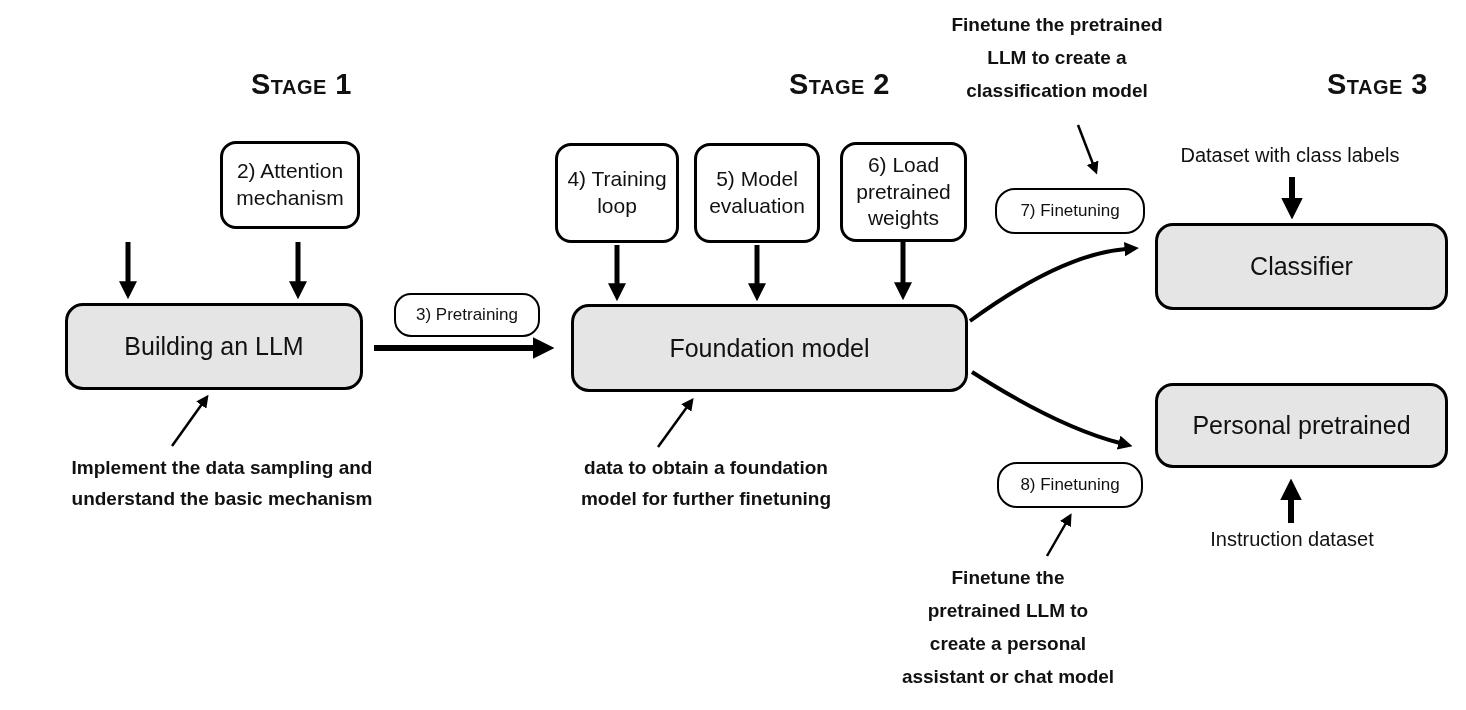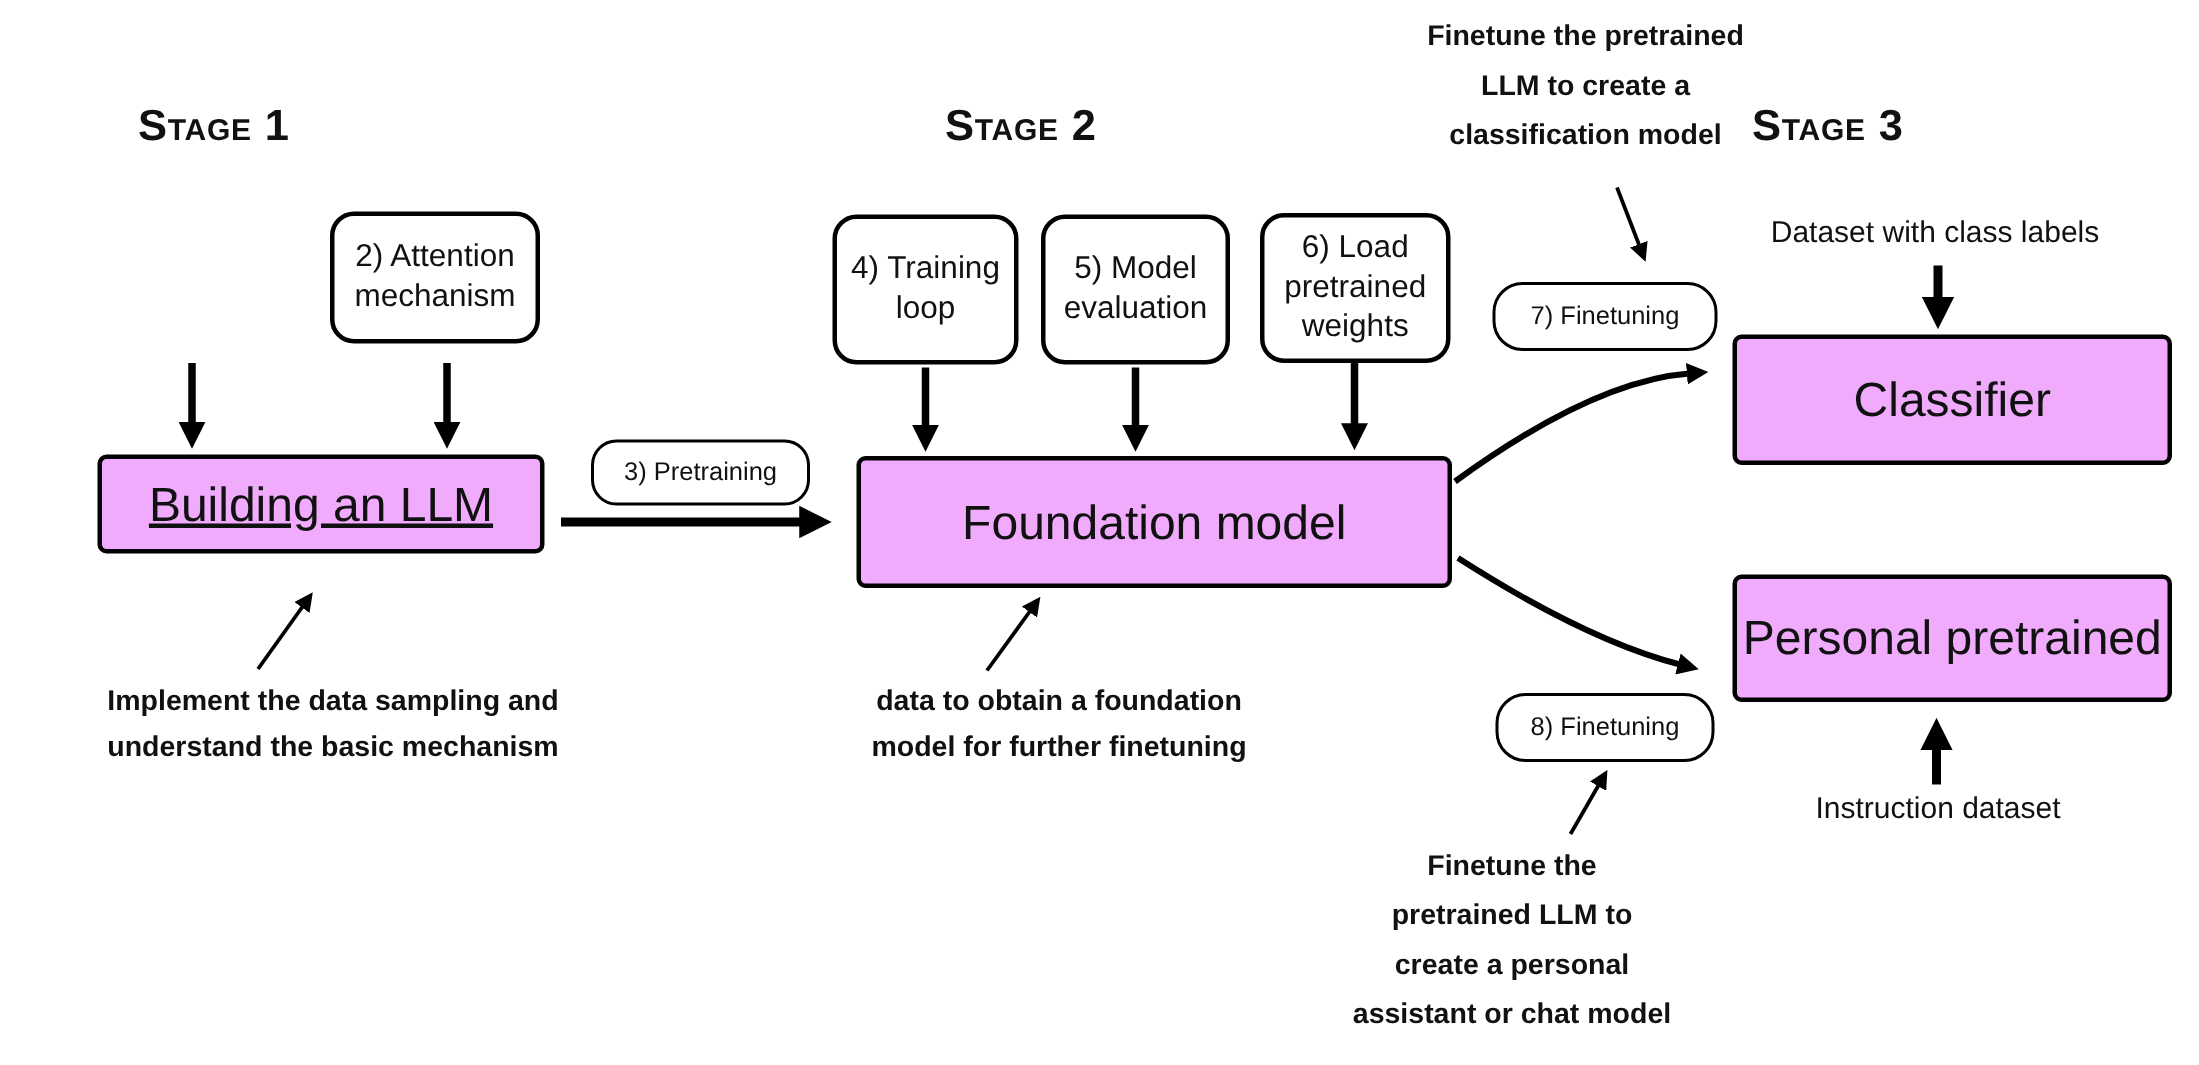--- a/index.html
+++ b/index.html
@@ -21,21 +21,21 @@
     width: 1466px;
     height: 710px;
   }
   .stage-heading {
     position: absolute;
     font-variant: small-caps;
     font-weight: 700;
     font-size: 29px;
     letter-spacing: 0.5px;
     color: #111;
-    text-align: left;
+    text-align: right;
   }
   .step-box {
     position: absolute;
     background: #ffffff;
     border: 3px solid #000;
     border-radius: 16px;
     display: flex;
     align-items: center;
     justify-content: center;
     text-align: center;
@@ -53,27 +53,27 @@
     display: flex;
     align-items: center;
     justify-content: center;
     font-size: 17px;
     color: #111;
     box-sizing: border-box;
     white-space: nowrap;
   }
   .main-box {
     position: absolute;
-    background: #f0abfc;
+    background: #e5e5e5;
     border: 3.5px solid #000;
-    border-radius: 6px;
+    border-radius: 18px;
     display: flex;
     align-items: center;
     justify-content: center;
-    font-size: 32px;
+    font-size: 25px;
     color: #111;
     box-sizing: border-box;
     white-space: nowrap;
   }
   .io-label {
     position: absolute;
     font-size: 20px;
     color: #111;
     text-align: center;
   }
@@ -129,21 +129,21 @@
   <div class="step-box" style="left:220px; top:141px; width:140px; height:88px;">2) Attention mechanism</div>
 
   <div class="step-box" style="left:555px; top:143px; width:124px; height:100px; padding:6px 8px;">4) Training loop</div>
   <div class="step-box" style="left:694px; top:143px; width:126px; height:100px; padding:6px 8px;">5) Model evaluation</div>
   <div class="step-box" style="left:840px; top:142px; width:127px; height:100px; padding:6px 21px;">6) Load pretrained weights</div>
 
   <div class="pill" style="left:394px; top:293px; width:146px; height:44px;">3) Pretraining</div>
   <div class="pill" style="left:995px; top:188px; width:150px; height:46px; border-radius:20px;">7) Finetuning</div>
   <div class="pill" style="left:997px; top:462px; width:146px; height:46px; border-radius:20px;">8) Finetuning</div>
 
-  <div class="main-box" style="left:65px; top:303px; width:298px; height:66px;text-decoration:underline;">Building an LLM</div>
+  <div class="main-box" style="left:65px; top:303px; width:298px; height:87px;">Building an LLM</div>
   <div class="main-box" style="left:571px; top:304px; width:397px; height:88px;">Foundation model</div>
   <div class="main-box" style="left:1155px; top:223px; width:293px; height:87px;">Classifier</div>
   <div class="main-box" style="left:1155px; top:383px; width:293px; height:85px;">Personal pretrained</div>
 
   <div class="io-label" style="left:1150px; top:144px; width:280px;">Dataset with class labels</div>
   <div class="io-label" style="left:1160px; top:528px; width:264px;">Instruction dataset</div>
 
   <div class="note" style="left:41px; top:452px; width:362px;">
     <div class="line">Implement the data sampling and</div>
     <div class="line">understand the basic mechanism</div>

